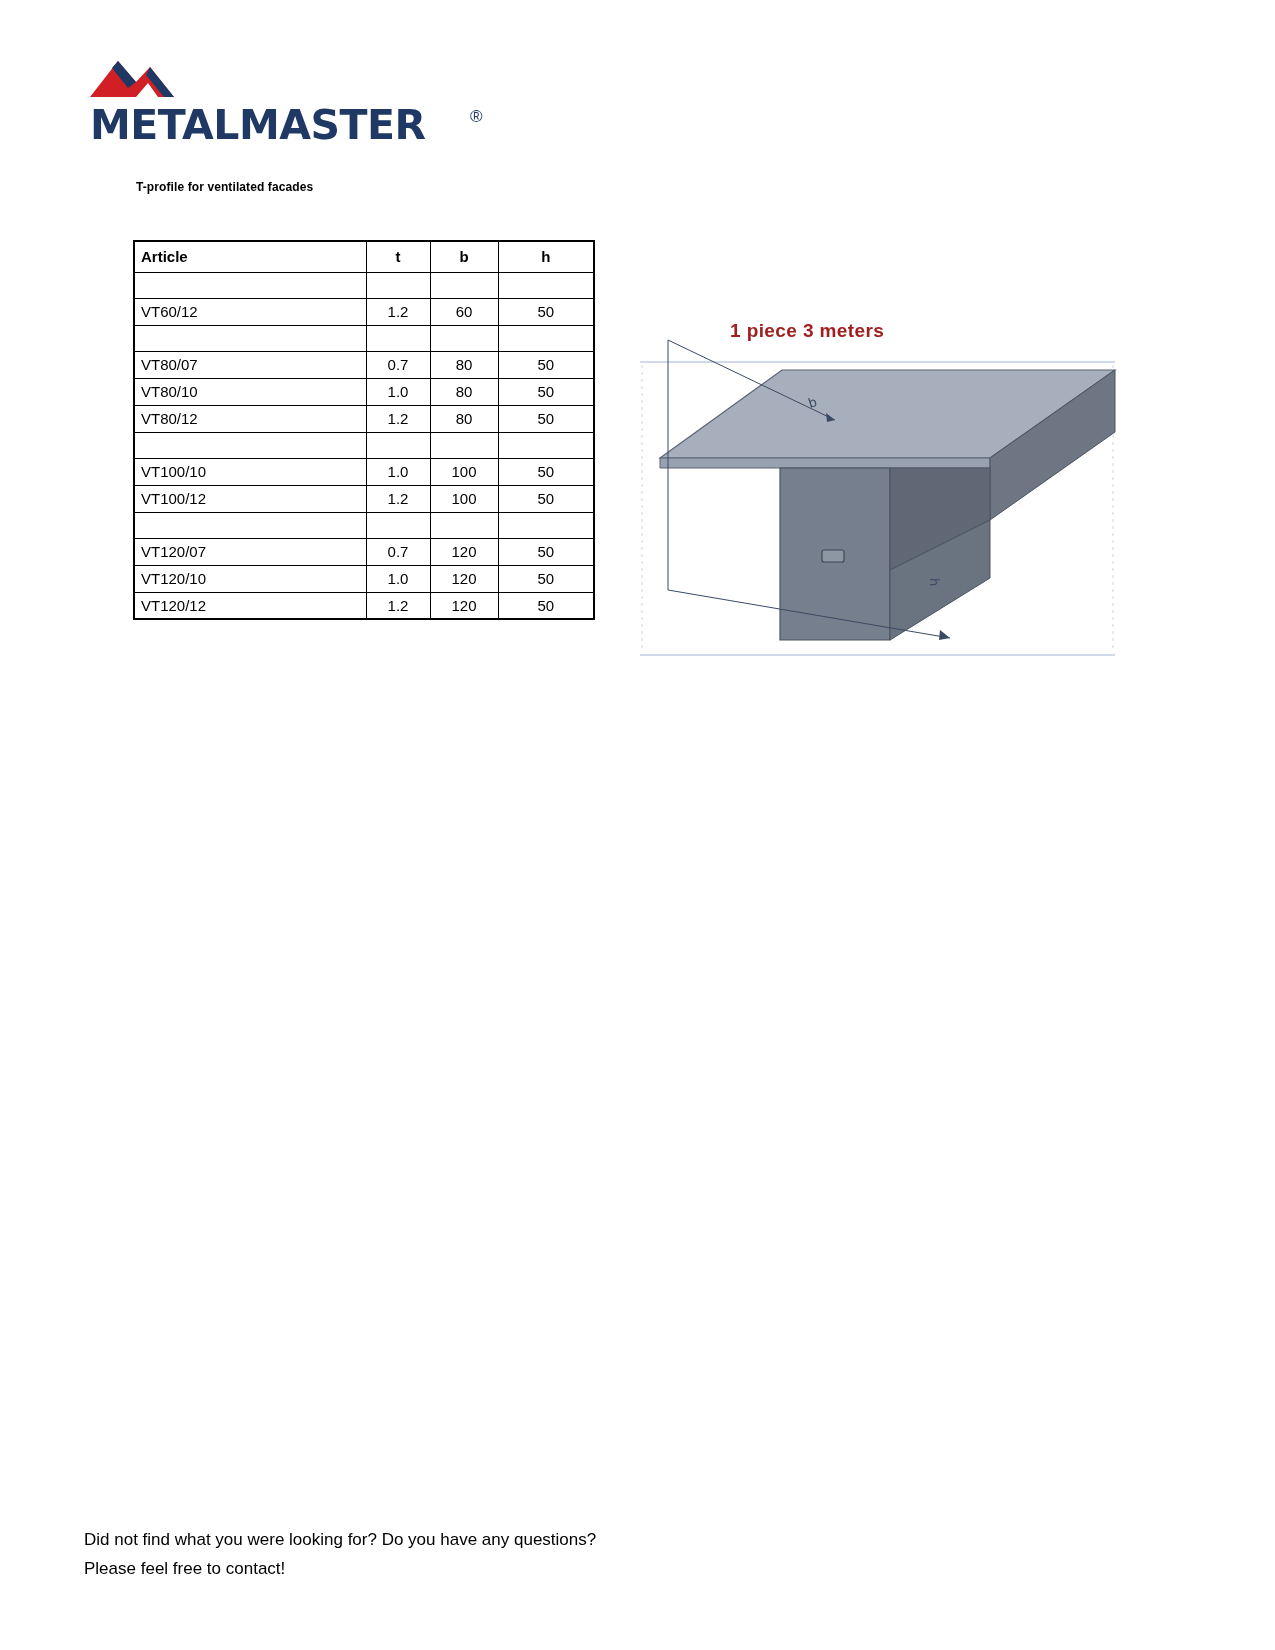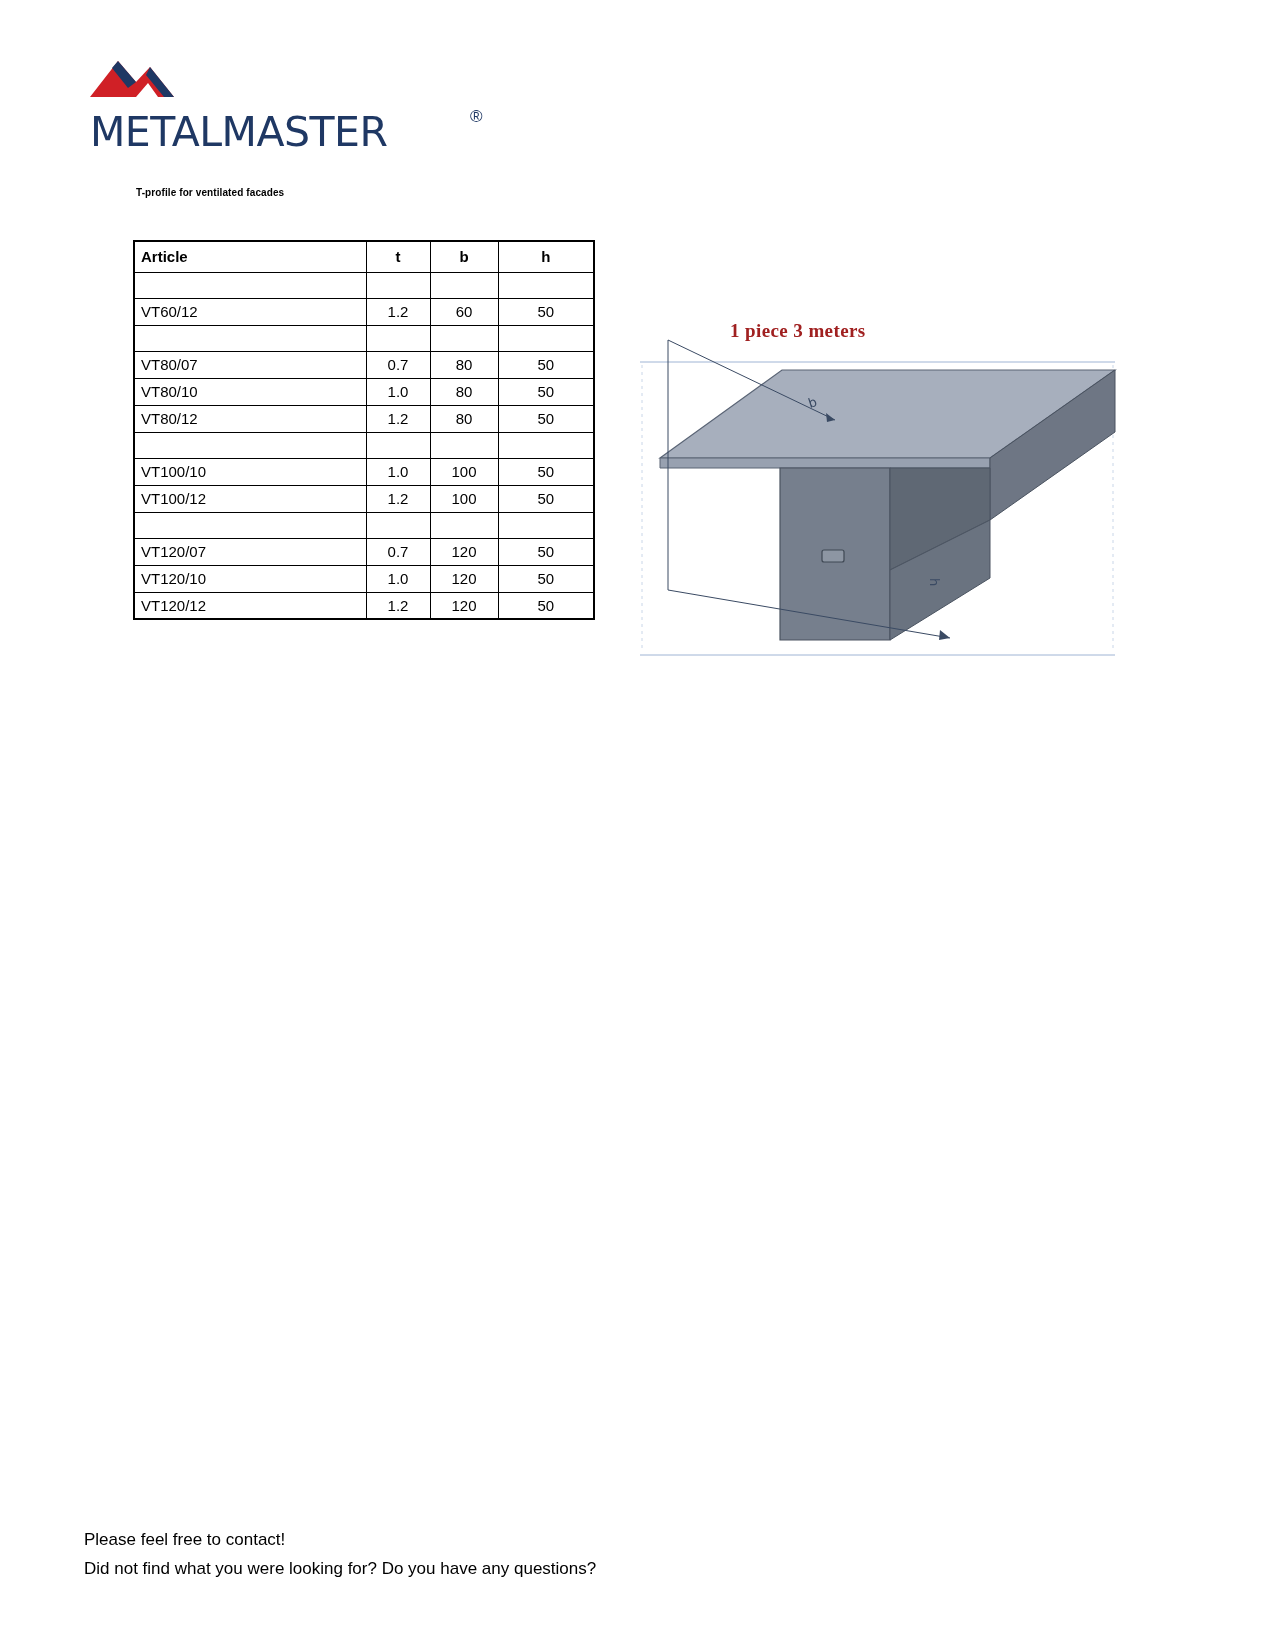--- a/index.html
+++ b/index.html
@@ -27,43 +27,43 @@
   .logo-mark {
     position: absolute;
     left: 0;
     top: 0;
     width: 100px;
     height: 50px;
   }
   .logo-text {
     position: absolute;
     left: 2px;
-    top: 53px;
+    top: 46px;
     font-family: "DejaVu Sans", sans-serif;
-    font-weight: normal;
+    font-weight: bold;
     font-size: 41px;
     letter-spacing: -0.5px;
     color: #1f3864;
     white-space: nowrap;
   }
   .logo-reg {
     position: absolute;
     left: 382px;
     top: 52px;
     font-size: 17px;
     color: #1f3864;
     font-family: "Liberation Sans", sans-serif;
   }
 
   
   .doc-heading {
     position: absolute;
     left: 136px;
-    top: 187px;
-    font-size: 10px;
+    top: 180px;
+    font-size: 12px;
     font-weight: bold;
     color: #000;
     letter-spacing: 0.1px;
   }
 
   
   .spec-table-wrap {
     position: absolute;
     left: 133px;
     top: 240px;
@@ -101,21 +101,21 @@
     position: absolute;
     left: 630px;
     top: 310px;
     width: 495px;
     height: 365px;
   }
   .drawing-label {
     position: absolute;
     left: 100px;
     top: 10px;
-    font-family: Liberation Serif, serif;
+    font-family: Liberation Sans, sans-serif;
     font-weight: bold;
     font-size: 19px;
     color: #a02020;
     letter-spacing: 0.4px;
   }
 
   
   .footer {
     position: absolute;
     left: 84px;
@@ -269,15 +269,15 @@
     <text x="180" y="98" font-family="DejaVu Sans, sans-serif" font-size="13" fill="#3a4a63" transform="rotate(-18 180 98)">b</text>
 
     <line x1="38" y1="150" x2="38" y2="280" stroke="#3a4a63" stroke-width="1"></line>
     <line x1="38" y1="280" x2="320" y2="328" stroke="#3a4a63" stroke-width="1"></line>
     <polygon points="320,328 310,320 309,330" fill="#3a4a63"></polygon>
     <text x="300" y="268" font-family="DejaVu Sans, sans-serif" font-size="13" fill="#3a4a63" transform="rotate(90 300 268)">h</text>
   </svg>
 </div>
 
 <div class="footer">
+  <div>Did not find what you were looking for? Do you have any questions?</div>
   <div>Please feel free to contact!</div>
-  <div>Did not find what you were looking for? Do you have any questions?</div>
 </div>
 
 </body></html>

